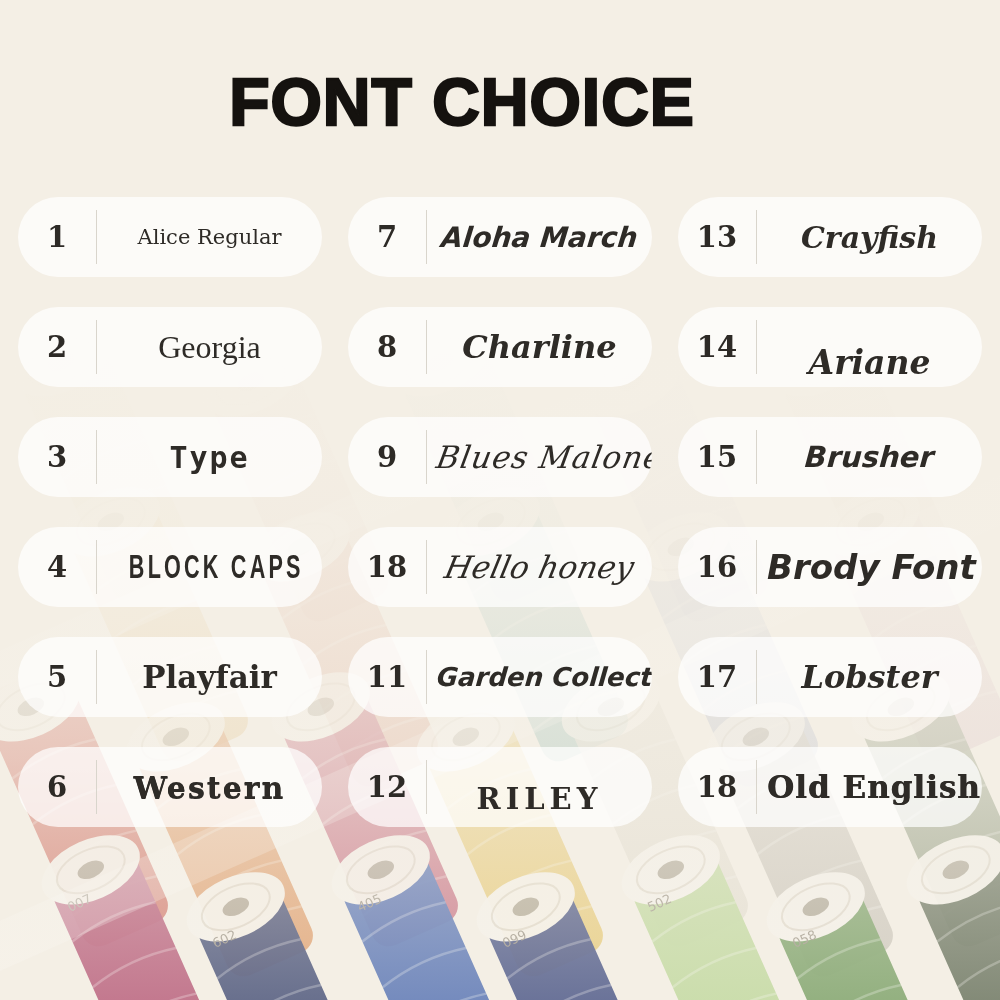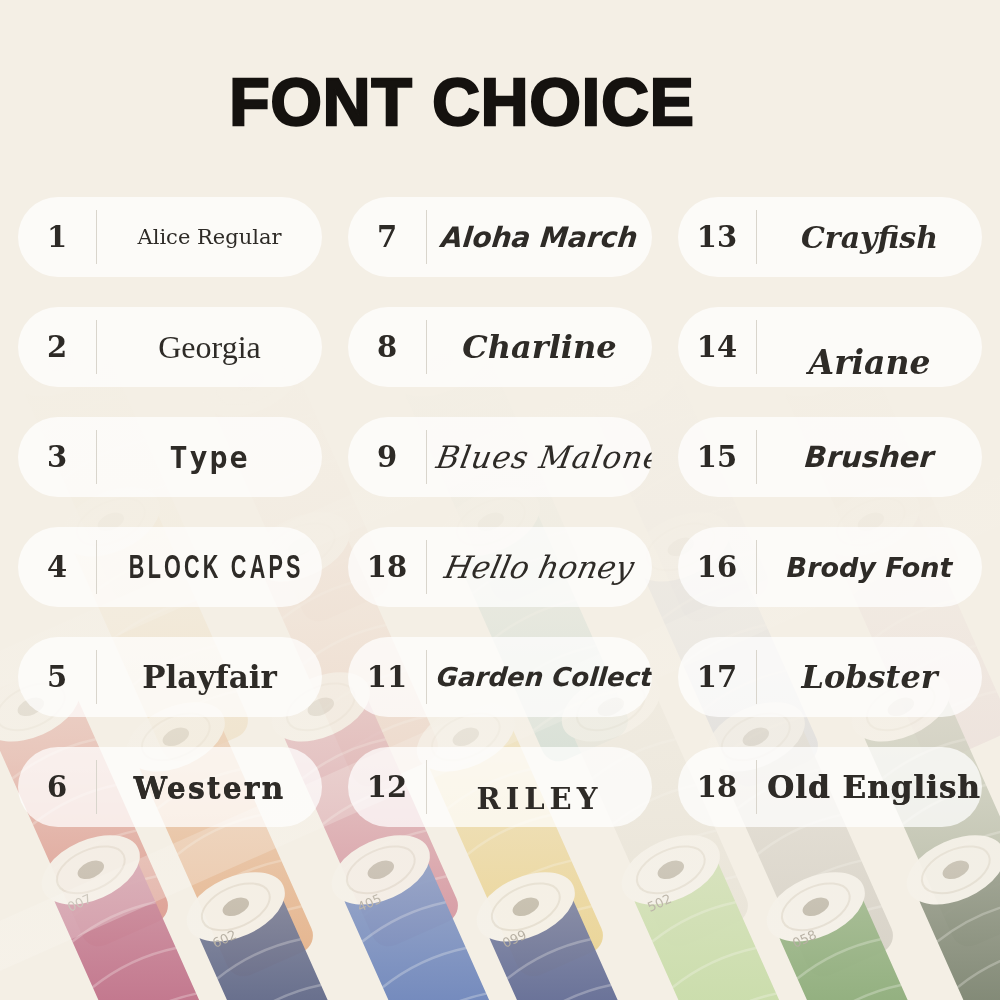--- a/index.html
+++ b/index.html
@@ -58,21 +58,21 @@
   .style-western{font-family:"DejaVu Serif",serif;font-weight:bold;font-size:30px;letter-spacing:2px;text-shadow:0 1px 0 #2e2b27;}
   .style-script-monoline{font-family:"DejaVu Sans",sans-serif;font-style:italic;font-weight:bold;font-size:28px;transform:skewX(-6deg);}
   .style-script-classic{font-family:"DejaVu Serif",serif;font-style:italic;font-weight:bold;font-size:32px;}
   .style-script-signature{font-family:"DejaVu Serif",serif;font-style:italic;font-size:31px;letter-spacing:1px;transform:skewX(-10deg);}
   .style-script-flow{font-family:"DejaVu Serif",serif;font-style:italic;font-size:31px;transform:skewX(-12deg);}
   .style-script-brush{font-family:"DejaVu Sans",sans-serif;font-style:italic;font-weight:bold;font-size:26px;transform:skewX(-5deg);}
   .style-deco-caps{font-family:"DejaVu Serif",serif;font-weight:bold;font-size:29px;letter-spacing:5px;margin-top:24px;}
   .style-script-bold{font-family:"DejaVu Serif",serif;font-style:italic;font-weight:bold;font-size:30px;}
   .style-script-retro{font-family:"DejaVu Serif",serif;font-style:italic;font-weight:bold;font-size:33px;margin-top:30px;}
   .style-brush-bold{font-family:"DejaVu Sans",sans-serif;font-style:italic;font-weight:bold;font-size:29px;transform:skewX(-4deg);}
-  .style-brush-casual{font-family:"DejaVu Sans",sans-serif;font-style:italic;font-weight:bold;font-size:27px;}
+  .style-brush-casual{font-family:"DejaVu Sans",sans-serif;font-style:italic;font-weight:bold;font-size:34px;}
   .style-script-lobster{font-family:"DejaVu Serif",serif;font-style:italic;font-weight:bold;font-size:32px;}
   .style-blackletter{font-family:"DejaVu Serif",serif;font-weight:bold;font-size:31px;letter-spacing:1px;text-shadow:0.6px 0 0 #2e2b27;text-align:right;}
   .cap-num{font-family:"DejaVu Sans",sans-serif;font-size:13px;fill:#8d8576;}
 </style>
 </head>
 <body>
 
 <svg class="bg-svg" width="1000" height="1000" viewBox="0 0 1000 1000" aria-hidden="true">
   <defs>
     <g id="spool">

